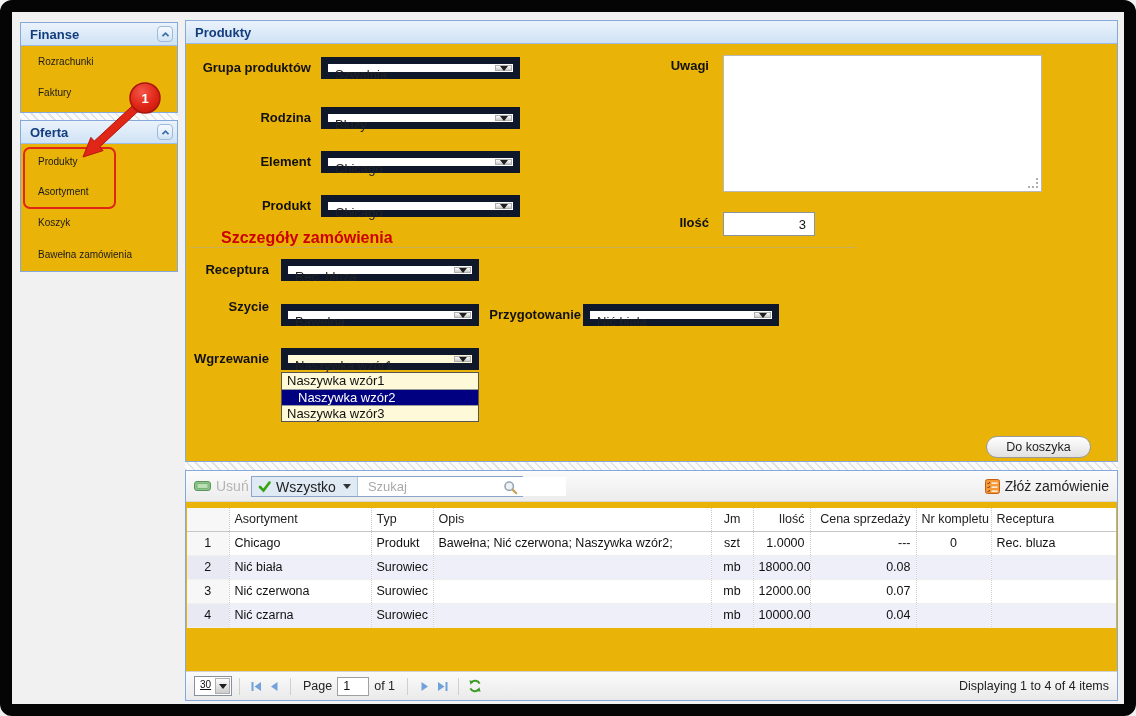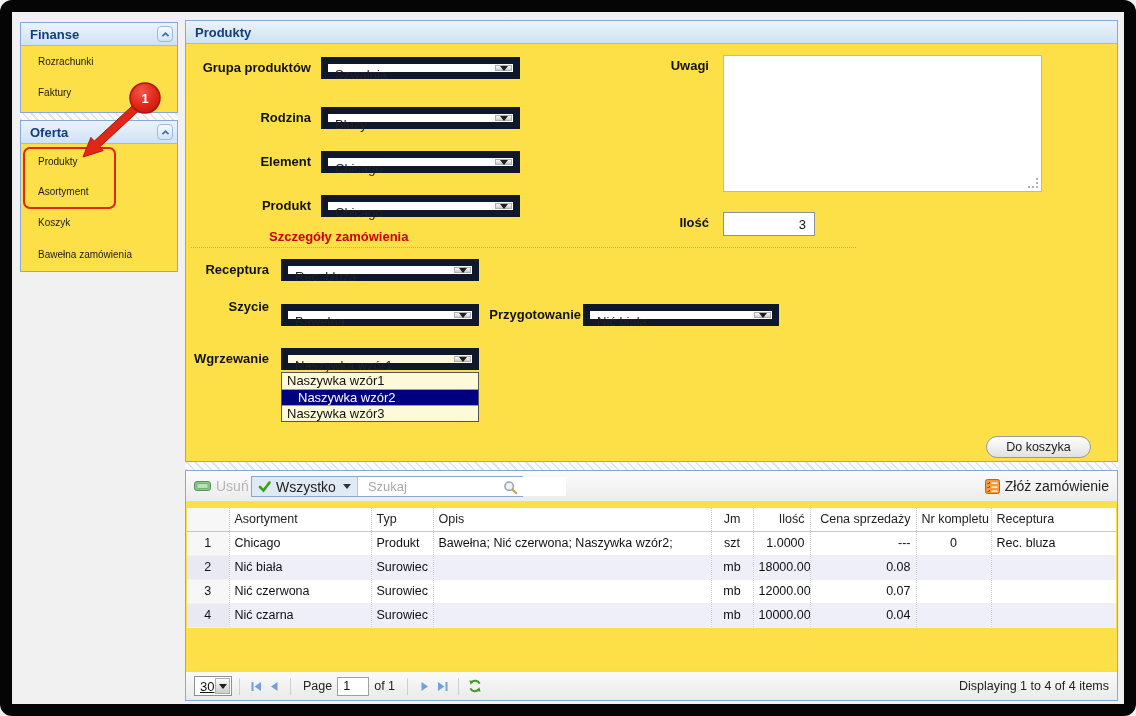--- a/index.html
+++ b/index.html
@@ -3,21 +3,21 @@
 <meta charset="utf-8">
 <style>
   * { box-sizing: border-box; margin: 0; padding: 0; }
   html,body { background:#fff; }
   body { font-family: "Liberation Sans", sans-serif; }
   .screen { position:relative; width:1136px; height:716px; background:#F1F1F1; overflow:hidden; }
   .frame { position:absolute; inset:0; border:12px solid #050505; border-radius:12px; pointer-events:none; z-index:100; }
 
   .hatch { position:absolute; background:repeating-linear-gradient(45deg,#E3E3E3 0 1.5px,#FBFBFB 1.5px 6px); }
 
-  .panel { position:absolute; background:#fde047; border:1px solid #84A9DA; }
+  .panel { position:absolute; background:#eab308; border:1px solid #84A9DA; }
   .panel-hd { position:relative; height:23px; background:linear-gradient(#EBF3FC,#CFE2F4); border-bottom:1px solid #9CBCE4; display:flex; align-items:center; padding:0 4px 0 9px; }
   .panel-title { font-weight:bold; font-size:13px; color:#123D7E; flex:1; }
   .tool { width:16px; height:16px; border:1px solid #9DB9DD; border-radius:4px; background:linear-gradient(#F5FAFE,#D3E4F4); display:flex; align-items:center; justify-content:center; cursor:pointer; }
 
   .nav-item { position:absolute; left:17px; font-size:10px; color:#1a1a1a; cursor:pointer; white-space:nowrap; }
 
   .f-label { position:absolute; font-weight:bold; font-size:13px; color:#111; text-align:right; white-space:nowrap; }
   .combo { position:absolute; height:22px; border:7px solid #0f172a; background:#fff; cursor:pointer; }
   .combo .combo-val { position:absolute; left:7px; top:3px; right:21px; font-size:13px; color:#222; white-space:nowrap; overflow:hidden; }
   .combo-btn { position:absolute; top:1px; right:1px; bottom:1px; width:17px; background:linear-gradient(#FDFDFD,#CCCCCC); border:1px solid #AFAFAF; display:flex; align-items:center; justify-content:center; }
@@ -25,21 +25,21 @@
 
   .cream { background:#FEF9D8; }
   .dd-list { position:absolute; border:1px solid #555; background:#FEF9D8; z-index:10; }
   .dd-item { height:16px; line-height:16px; padding-left:5px; font-size:13px; color:#111; border-top:1px solid #9a9a9a; cursor:pointer; white-space:nowrap; overflow:hidden; }
   .dd-item:first-child { border-top:none; }
   .dd-item.hl { background:#000080; color:#fff;padding-left:16px; }
 
   .text-input { position:absolute; border:1px solid #8A939E; background:#fff; font-family:"Liberation Sans",sans-serif; font-size:13px; color:#111; }
   .btn-pill { position:absolute; border:1px solid #9A9A9A; border-radius:11px; background:linear-gradient(#FEFEFE,#E1E1E1); font-size:12.5px; color:#222; display:flex; align-items:center; justify-content:center; cursor:pointer; }
   .dotline { position:absolute; border-top:1px dotted #ABABAB; height:0; }
-  .section-title { position:absolute; font-weight:bold; font-size:13px; color:#CC0000;margin-left:48px; }
+  .section-title { position:absolute; font-weight:bold; font-size:16px; color:#CC0000; }
 
   .toolbar { position:absolute; left:0; right:0; top:0; height:31px; background:linear-gradient(#FBFBFB,#ECECEC); border-bottom:1px solid #D8D8D8; }
   .tb-group { position:absolute; top:0; height:30px; display:flex; align-items:center; gap:5px; }
   .tb-label { font-size:14px; color:#222; white-space:nowrap; }
   .tb-label.disabled { color:#B5B5B5; }
 
   .search { position:absolute; left:65px; top:5px; width:272px; height:21px; border:1px solid #8AA7CB; background:#fff; display:flex; }
   .search-left { width:106px; background:#E0EAF5; border-right:1px solid #AFC4DD; display:flex; align-items:center; gap:5px; padding:0 6px; cursor:pointer; }
   .search-left .caret { width:0; height:0; border-left:4px solid transparent; border-right:4px solid transparent; border-top:5px solid #333; margin-left:2px; }
   .search-input { flex:1; border:none; outline:none; padding:0 22px 0 10px; font-family:"Liberation Sans",sans-serif; font-size:13px; color:#444; }
@@ -54,21 +54,21 @@
   .grid-table tr.stripe td { background:#EFEFF9; }
   .grid-table td.numcol, .grid-table th.numcol { text-align:center; background:rgba(0,0,0,0.03); }
   .grid-table tr.stripe td.numcol { background:#E9E9F4; }
   .al-r { text-align:right !important; }
   .al-c { text-align:center !important; }
 
   .pager { position:absolute; left:0; right:0; bottom:0; height:29px; background:linear-gradient(#FAFAFA,#EAEAEA); border-top:1px solid #D4D4D4; display:flex; align-items:center; padding:0 8px; }
   .pg-sep { width:1px; height:17px; background:#CFCFCF; margin:0 7px; }
   .pg-btn { display:flex; align-items:center; justify-content:center; width:18px; height:18px; cursor:pointer; }
   .mini-combo { position:relative; width:38px; height:20px; border:1px solid #87909B; background:#fff; cursor:pointer; }
-  .mini-combo .mc-val { position:absolute; left:5px; top:2px; font-size:13px; color:#111;text-decoration:underline; }
+  .mini-combo .mc-val { position:absolute; left:5px; top:2px; font-size:10px; color:#111;text-decoration:underline; }
   .mini-combo .combo-btn { width:15px; }
   .page-input { width:32px; height:19px; border:1px solid #A0A0A0; font-family:"Liberation Sans",sans-serif; font-size:12.5px; padding-left:5px; color:#111; }
   .pg-text { font-size:12.5px; color:#222; margin:0 5px; white-space:nowrap; }
   .pager-status { margin-left:auto; font-size:12.5px; color:#222; white-space:nowrap; }
 
   .red-rect { position:absolute; left:23px; top:147px; width:93px; height:62px; border:2px solid #E02617; border-radius:7px; z-index:40; }
   .anno-svg { position:absolute; inset:0; width:1136px; height:716px; pointer-events:none; z-index:50; }
 
   .grip { position:absolute; width:2px; height:2px; background:transparent; box-shadow: 0 0 #AFAFAF, 4px 8px #AFAFAF, 8px 8px #AFAFAF, 8px 4px #AFAFAF, 0 8px #AFAFAF, 8px 0 #AFAFAF; }
 </style>

